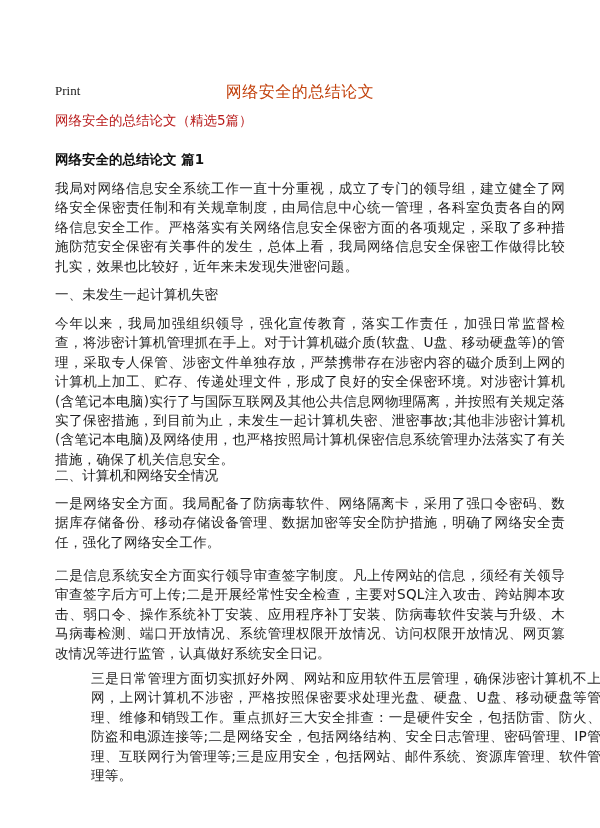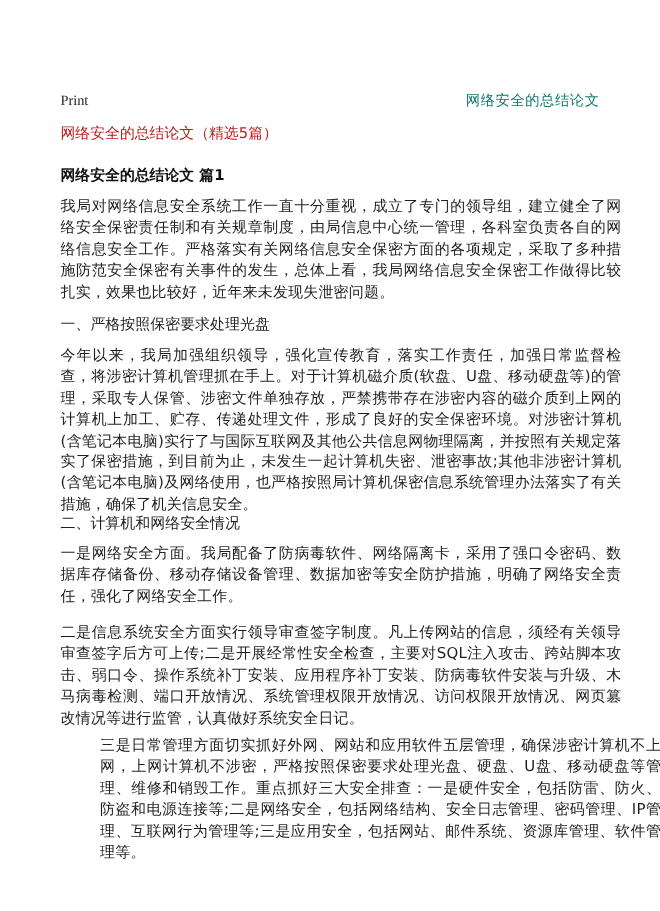--- a/index.html
+++ b/index.html
@@ -6,22 +6,22 @@
   body {
     width: 600px; height: 828px; overflow: hidden; position: relative;
     font-family: "DejaVu Sans", sans-serif; color: #1a1a1a;
   }
   .page { position: absolute; left: 55px; top: 0; width: 510px; }
   .print-label {
     position: absolute; top: 46px; left: 0;
     font-family: "Liberation Serif", serif; font-size: 13px; color: #222; margin-top: 37px;
   }
   .doc-title {
-    position: absolute; top: 82px; left: 0; width: 490px; text-align: right;
-    font-size: 13px; color: #0f766e; letter-spacing: 0.5px;
+    position: absolute; top: 82px; left: 0; width: 490px; text-align: center;
+    font-size: 16px; color: #c2410c; letter-spacing: 0.5px;
   }
   .subtitle {
     position: absolute; top: 112px; left: 0; font-size: 13.5px; color: #b91c1c;
   }
   .section-title {
     position: absolute; top: 151px; left: 0; font-size: 13.5px; font-weight: bold; color: #111;
   }
   .para {
     position: absolute; left: 0; width: 510px; margin: 0;
     font-size: 13.6px; line-height: 19.4px; color: #1e1e1e;
@@ -41,19 +41,19 @@
 </head>
 <body>
 
 <div class="page">
   <div class="print-label">Print</div>
   <div class="doc-title">网络安全的总结论文</div>
   <div class="subtitle">网络安全的总结论文（精选5篇）</div>
   <div class="section-title">网络安全的总结论文 篇1</div>
 
   <p class="para" id="p1">我局对网络信息安全系统工作一直十分重视，成立了专门的领导组，建立健全了网络安全保密责任制和有关规章制度，由局信息中心统一管理，各科室负责各自的网络信息安全工作。严格落实有关网络信息安全保密方面的各项规定，采取了多种措施防范安全保密有关事件的发生，总体上看，我局网络信息安全保密工作做得比较扎实，效果也比较好，近年来未发现失泄密问题。</p>
-  <div class="heading" id="h1">一、严格按照保密要求处理光盘</div>
+  <div class="heading" id="h1">一、未发生一起计算机失密</div>
   <p class="para" id="p2">今年以来，我局加强组织领导，强化宣传教育，落实工作责任，加强日常监督检查，将涉密计算机管理抓在手上。对于计算机磁介质(软盘、U盘、移动硬盘等)的管理，采取专人保管、涉密文件单独存放，严禁携带存在涉密内容的磁介质到上网的计算机上加工、贮存、传递处理文件，形成了良好的安全保密环境。对涉密计算机(含笔记本电脑)实行了与国际互联网及其他公共信息网物理隔离，并按照有关规定落实了保密措施，到目前为止，未发生一起计算机失密、泄密事故;其他非涉密计算机(含笔记本电脑)及网络使用，也严格按照局计算机保密信息系统管理办法落实了有关措施，确保了机关信息安全。</p>
   <div class="heading" id="h2">二、计算机和网络安全情况</div>
   <p class="para" id="p3">一是网络安全方面。我局配备了防病毒软件、网络隔离卡，采用了强口令密码、数据库存储备份、移动存储设备管理、数据加密等安全防护措施，明确了网络安全责任，强化了网络安全工作。</p>
   <p class="para" id="p4">二是信息系统安全方面实行领导审查签字制度。凡上传网站的信息，须经有关领导审查签字后方可上传;二是开展经常性安全检查，主要对SQL注入攻击、跨站脚本攻击、弱口令、操作系统补丁安装、应用程序补丁安装、防病毒软件安装与升级、木马病毒检测、端口开放情况、系统管理权限开放情况、访问权限开放情况、网页篡改情况等进行监管，认真做好系统安全日记。</p>
   <p class="para" id="p5">三是日常管理方面切实抓好外网、网站和应用软件五层管理，确保涉密计算机不上网，上网计算机不涉密，严格按照保密要求处理光盘、硬盘、U盘、移动硬盘等管理、维修和销毁工作。重点抓好三大安全排查：一是硬件安全，包括防雷、防火、防盗和电源连接等;二是网络安全，包括网络结构、安全日志管理、密码管理、IP管理、互联网行为管理等;三是应用安全，包括网站、邮件系统、资源库管理、软件管理等。</p>
 </div>
 
 </body></html>

